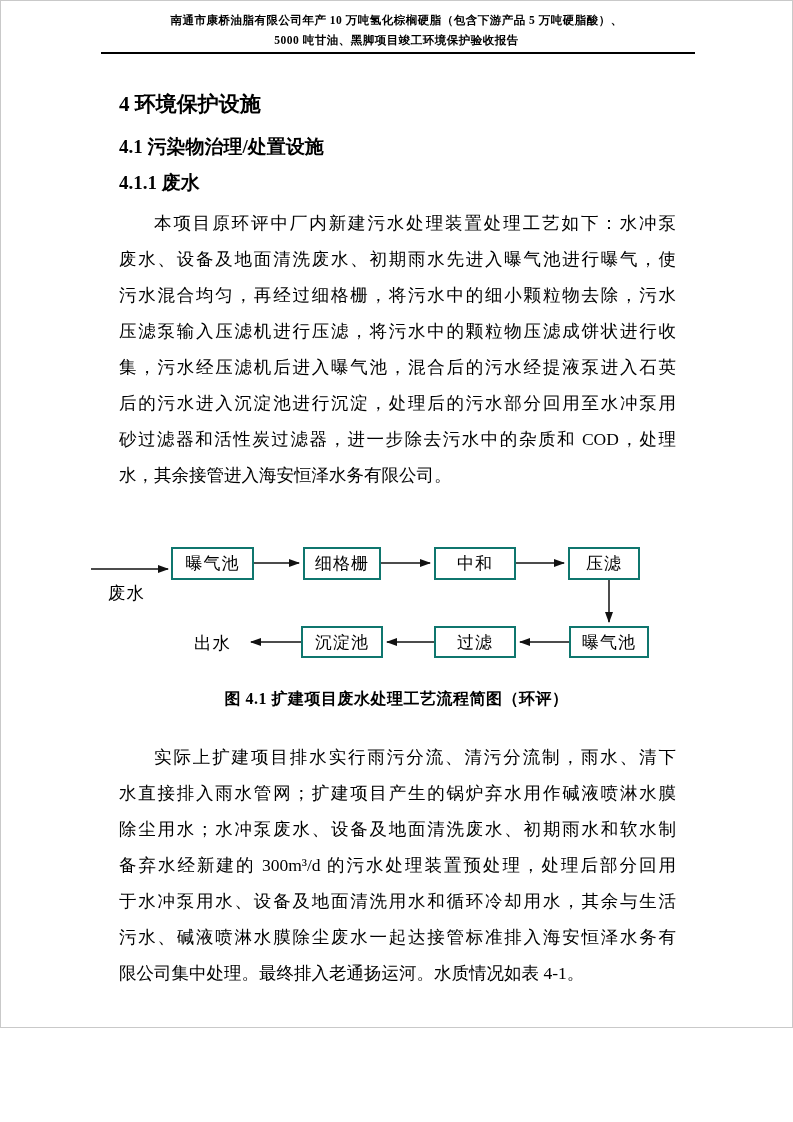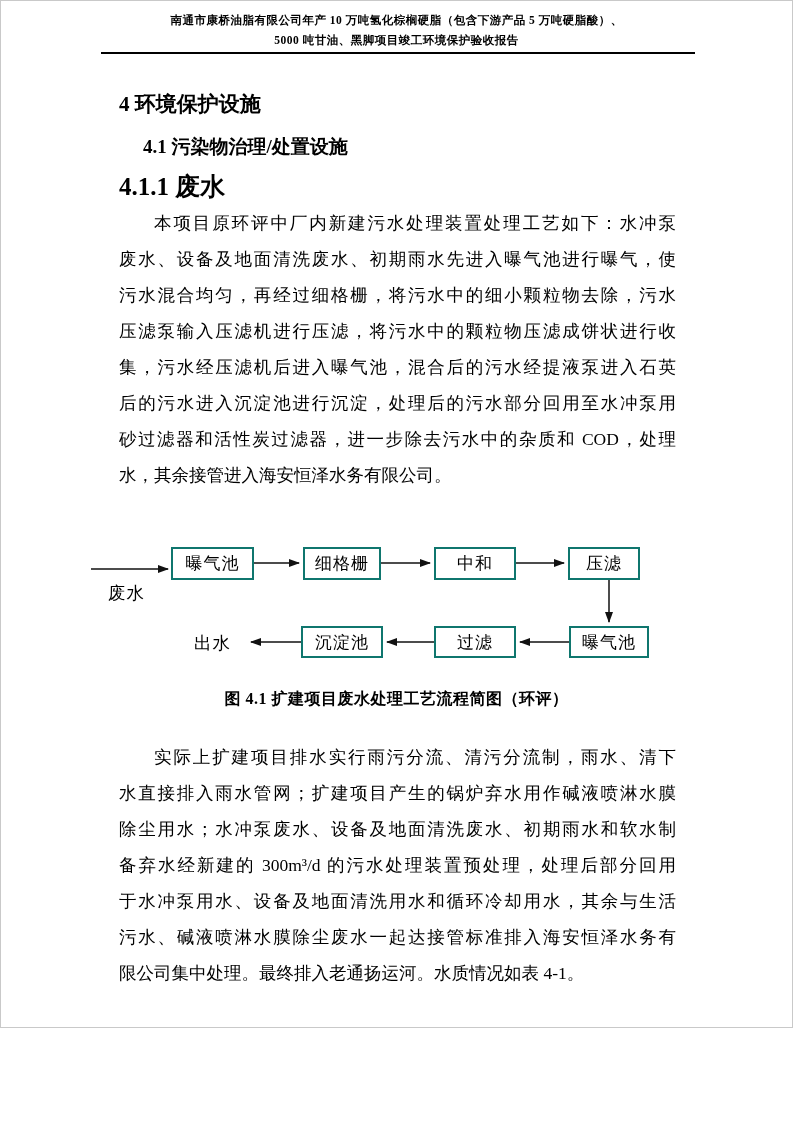--- a/index.html
+++ b/index.html
@@ -37,22 +37,22 @@
   }
   
   .h1, .h2, .h3 {
     position: absolute;
     left: 118px;
     font-weight: bold;
     line-height: 1.2;
     white-space: nowrap;
   }
   .h1 { top: 91px;  font-size: 21px; }
-  .h2 { top: 135px; font-size: 19px; margin-left: 24px; }
-  .h3 { top: 171px; font-size: 25px; }
+  .h2 { top: 135px; font-size: 19px; }
+  .h3 { top: 171px; font-size: 19px; }
   
   .para {
     position: absolute;
     left: 118px;
     width: 557px;
   }
   .p1 { top: 204px; }
   .p2 { top: 738px; }
   .tline {
     height: 36px;

